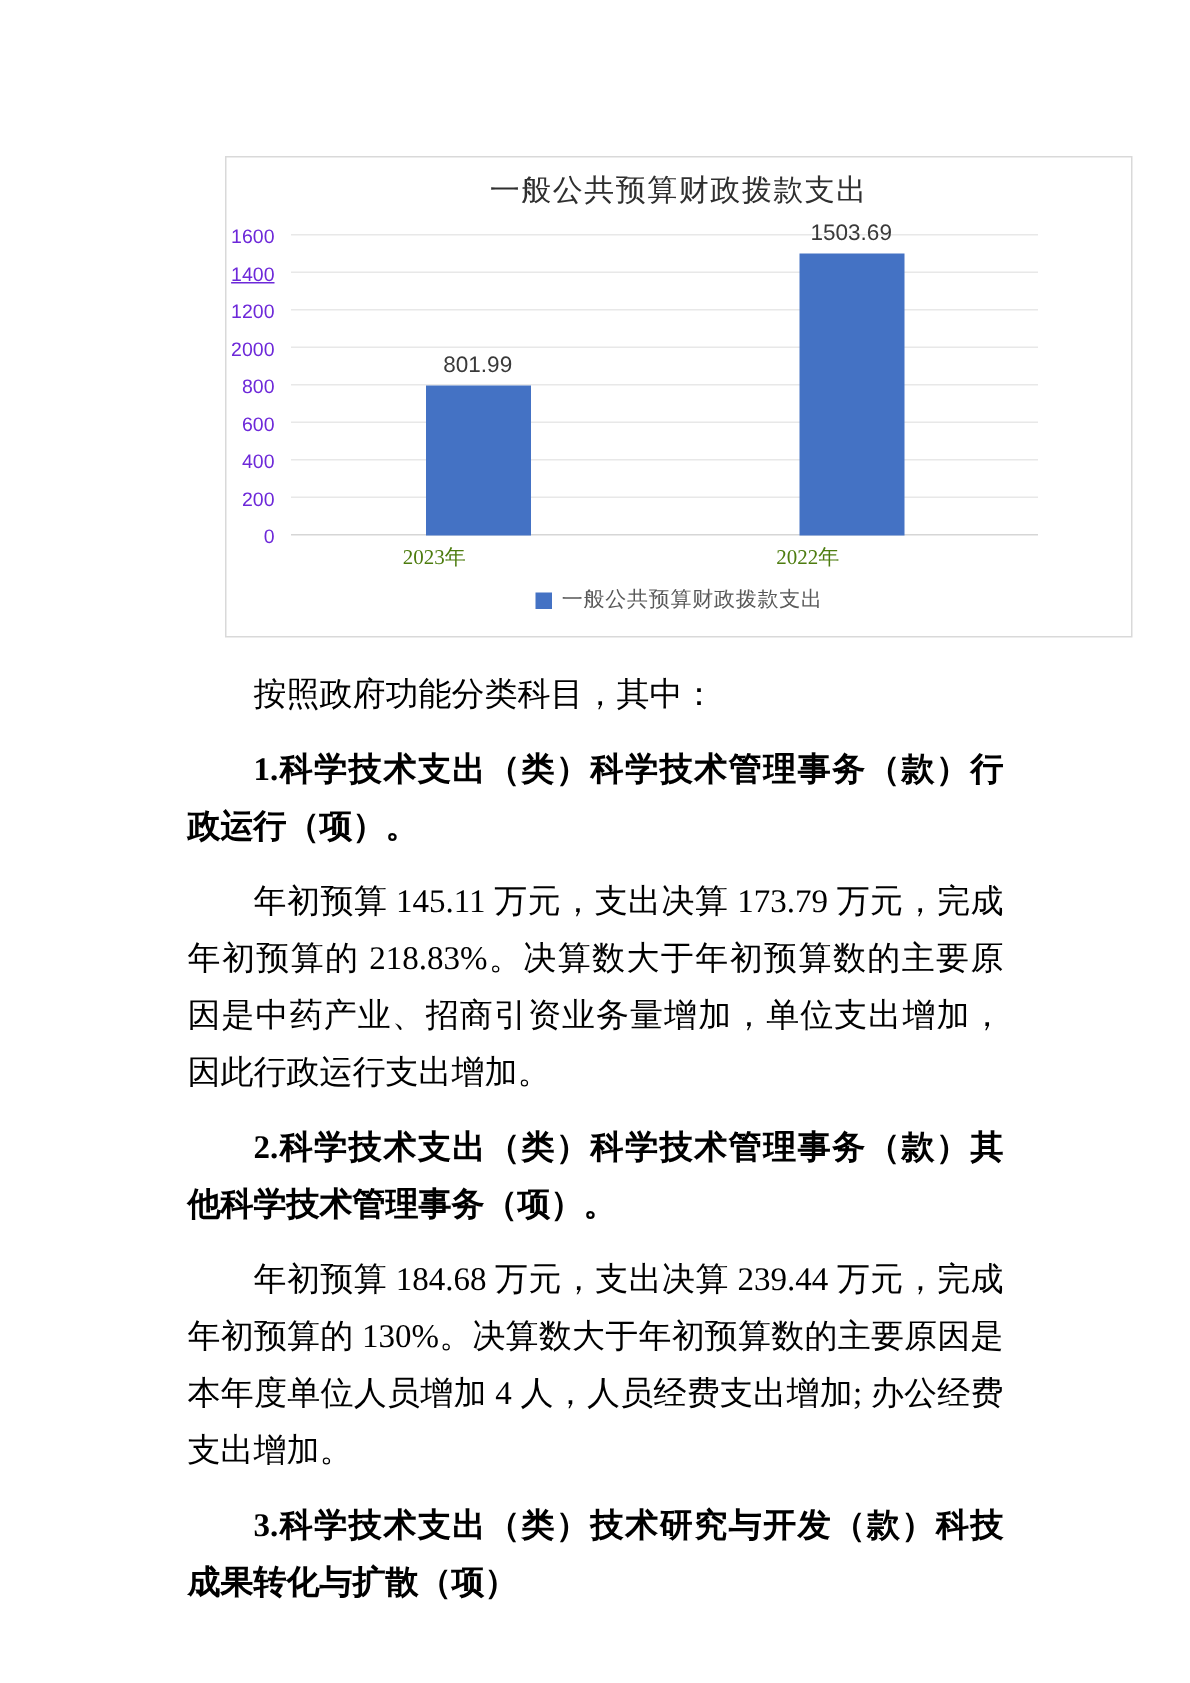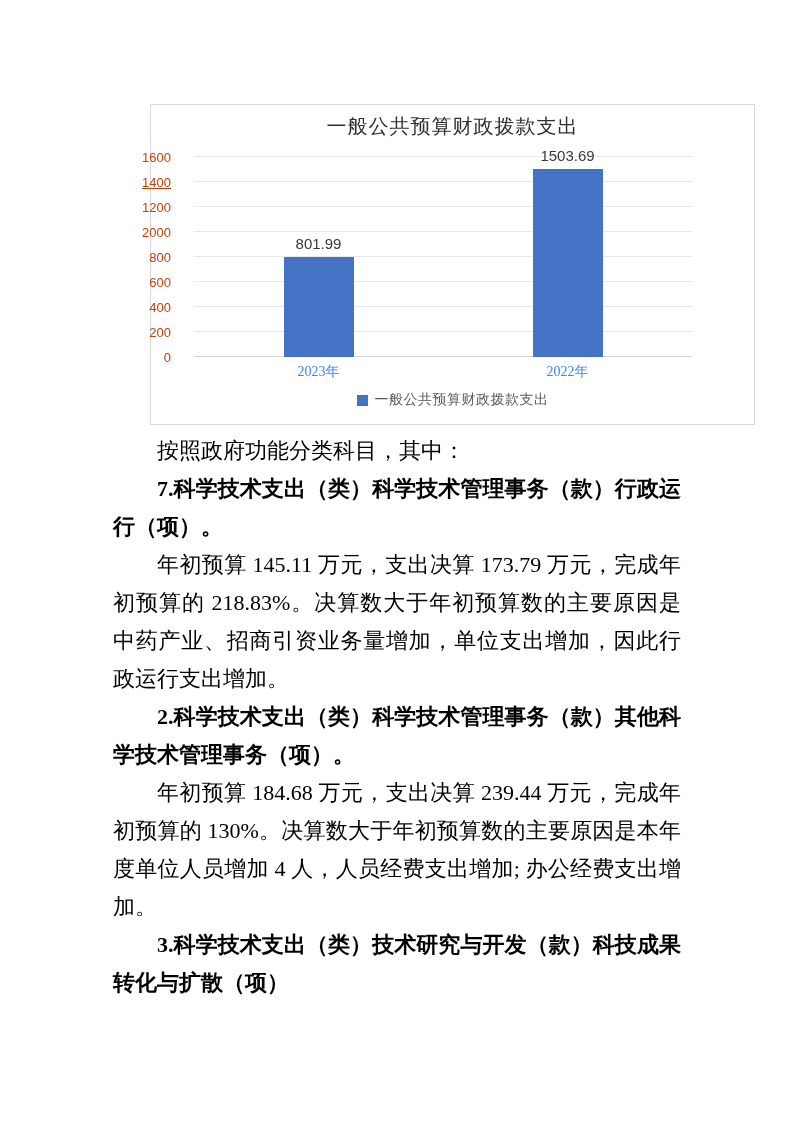--- a/index.html
+++ b/index.html
@@ -54,25 +54,25 @@
   .gridline.zero { background: #d6d6d6; }
   .y-axis {
     position: absolute;
     left: 0;
     top: 52px;
     width: 36px;
     height: 200px;
   }
   .y-tick-label {
     position: absolute;
-    right: 16px;
+    right: 4px;
     width: 36px;
     text-align: right;
     font-size: 13px;
-    color: #c2410c;
+    color: #6d28d9;
     font-family: "Liberation Sans", sans-serif;
   }
   .bar {
     position: absolute;
     bottom: 0;
   }
   .bar-value-label {
     position: absolute;
     text-align: center;
     font-size: 15px;
@@ -82,23 +82,22 @@
   }
   .x-axis {
     position: absolute;
     left: 43px;
     top: 258px;
     width: 498px;
     height: 20px;
   }
   .x-tick-label {
     position: absolute;
-    text-align: center;
     font-size: 14px;
-    color: #3b82f6;
+    color: #4d7c0f;
     white-space: nowrap;
   }
   .legend {
     position: absolute;
     left: 0;
     top: 286px;
     width: 100%;
     text-align: center;
   }
   .legend-entry {
@@ -118,21 +117,21 @@
   }
 
   
   .doc-text {
     position: absolute;
     left: 113px;
     top: 432px;
     width: 568px;
   }
   .doc-text p {
-    margin: 0;
+    margin: 12px;
     font-size: 22px;
     line-height: 38px;
     text-align: justify;
     text-indent: 2em;
     color: #000000;
     word-break: break-all;
   }
   .doc-text p.bold {
     font-weight: bold;
   }
@@ -179,18 +178,18 @@
   <div class="legend">
     <span class="legend-entry">
       <span class="legend-marker" style="background: rgb(68, 114, 196);"></span>
       <span class="legend-label">一般公共预算财政拨款支出</span>
     </span>
   </div>
 </div>
 
 <div class="doc-text">
     <p>按照政府功能分类科目，其中：</p>
-    <p class="bold">7.科学技术支出（类）科学技术管理事务（款）行政运行（项）。</p>
+    <p class="bold">1.科学技术支出（类）科学技术管理事务（款）行政运行（项）。</p>
     <p>年初预算 145.11 万元，支出决算 173.79 万元，完成年初预算的 218.83%。决算数大于年初预算数的主要原因是中药产业、招商引资业务量增加，单位支出增加，因此行政运行支出增加。</p>
     <p class="bold">2.科学技术支出（类）科学技术管理事务（款）其他科学技术管理事务（项）。</p>
     <p>年初预算 184.68 万元，支出决算 239.44 万元，完成年初预算的 130%。决算数大于年初预算数的主要原因是本年度单位人员增加 4 人，人员经费支出增加; 办公经费支出增加。</p>
     <p class="bold">3.科学技术支出（类）技术研究与开发（款）科技成果转化与扩散（项）</p>
   </div>
 
 </body></html>

